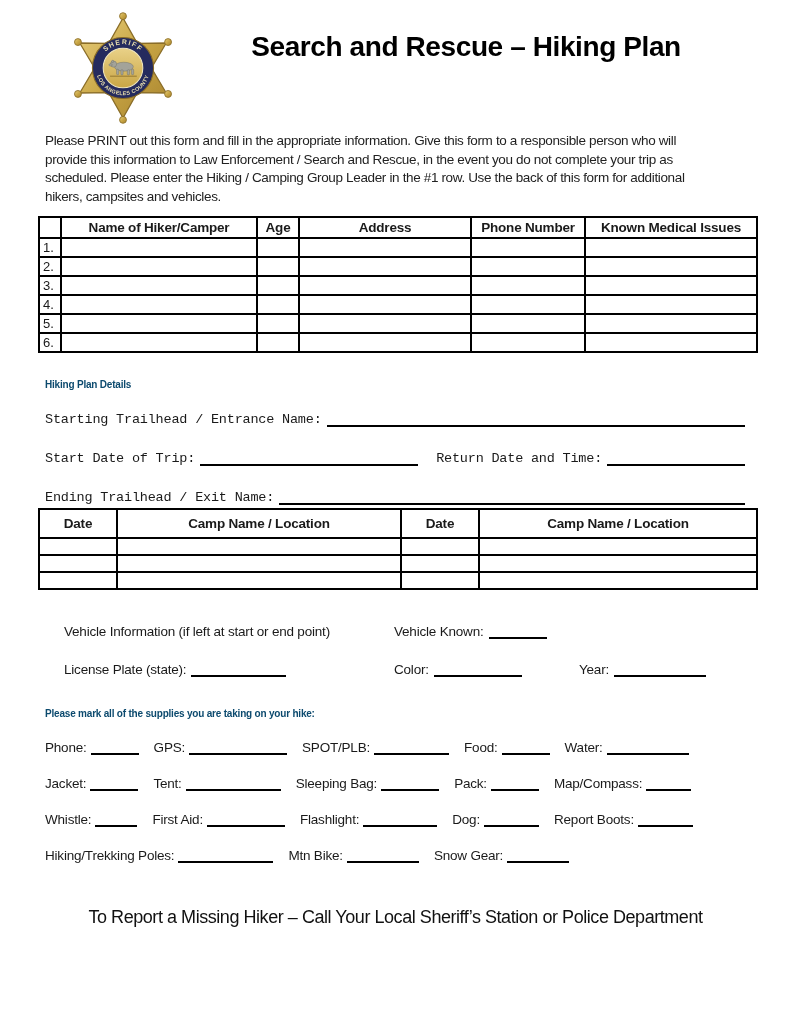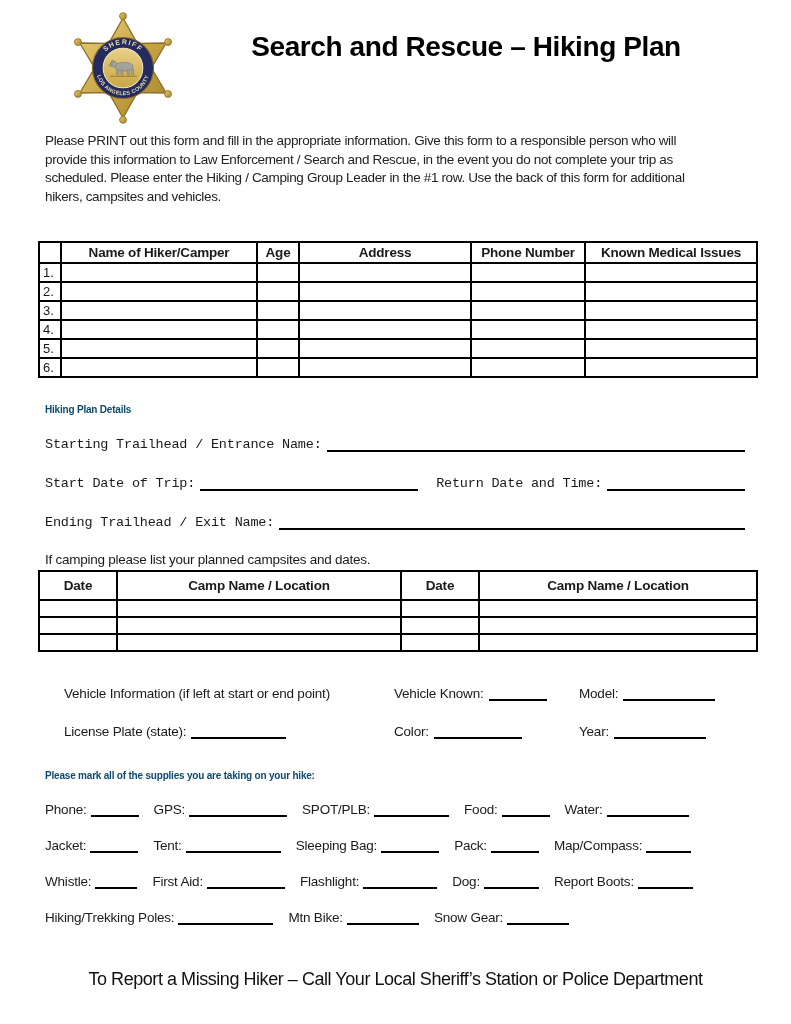--- a/index.html
+++ b/index.html
@@ -22,21 +22,21 @@
   .intro {
     margin: 12px 40px 0 45px; width: 712px;
     font-size: 13.5px; letter-spacing: -0.35px; line-height: 18.5px;
     white-space: pre-line; color: #222;
   }
 
   
   table { border-collapse: collapse; table-layout: fixed; margin-left: 38px; width: 718px; }
   th, td { border: 2px solid #000; padding: 0 4px; overflow: hidden; }
   th { font-size: 13.5px; font-weight: bold; text-align: center; letter-spacing: -0.2px; }
-  .hiker-table { margin-top: 35px; }
+  .hiker-table { margin-top: 10px; }
   .hiker-table th { height: 21px; }
   .hiker-table td { height: 19px; font-size: 13px; }
   .rownum { text-align: left; padding-left: 3px; }
 
   .camp-table { margin-top: 3px; }
   .camp-table th { height: 29px; }
   .camp-table td { height: 17px; }
 
   
   .section-heading {
@@ -221,21 +221,20 @@
     <span class="gap"></span>
     <span class="lbl">Return Date and Time:</span>
     <span class="line grow"></span>
   </div>
 
   <div class="field-row" style="margin-top:24px">
     <span class="lbl">Ending Trailhead / Exit Name:</span>
     <span class="line grow"></span>
   </div>
 
-  <p class="camp-instruction">If camping please list your planned campsites and dates.</p>
   <table class="camp-table">
     <colgroup>
       <col style="width:78px">
         <col style="width:284px">
         <col style="width:78px">
         <col style="width:278px">
     </colgroup>
     <thead>
       <tr>
         <th>Date</th>
@@ -267,24 +266,20 @@
   </table>
 
   <div class="vehicle-row first">
     <span class="vcol1">
       <span class="lbl">Vehicle Information (if left at start or end point)</span>
     </span>
     <span class="vcol2">
       <span class="lbl">Vehicle Known:</span>
       <span class="line" style="width:58px"></span>
     </span>
-    <span class="vcol3">
-      <span class="lbl">Model:</span>
-      <span class="line" style="width:92px"></span>
-    </span>
   </div>
   <div class="vehicle-row second">
     <span class="vcol1">
       <span class="lbl">License Plate (state):</span>
       <span class="line" style="width:95px"></span>
     </span>
     <span class="vcol2">
       <span class="lbl">Color:</span>
       <span class="line" style="width:88px"></span>
     </span>

